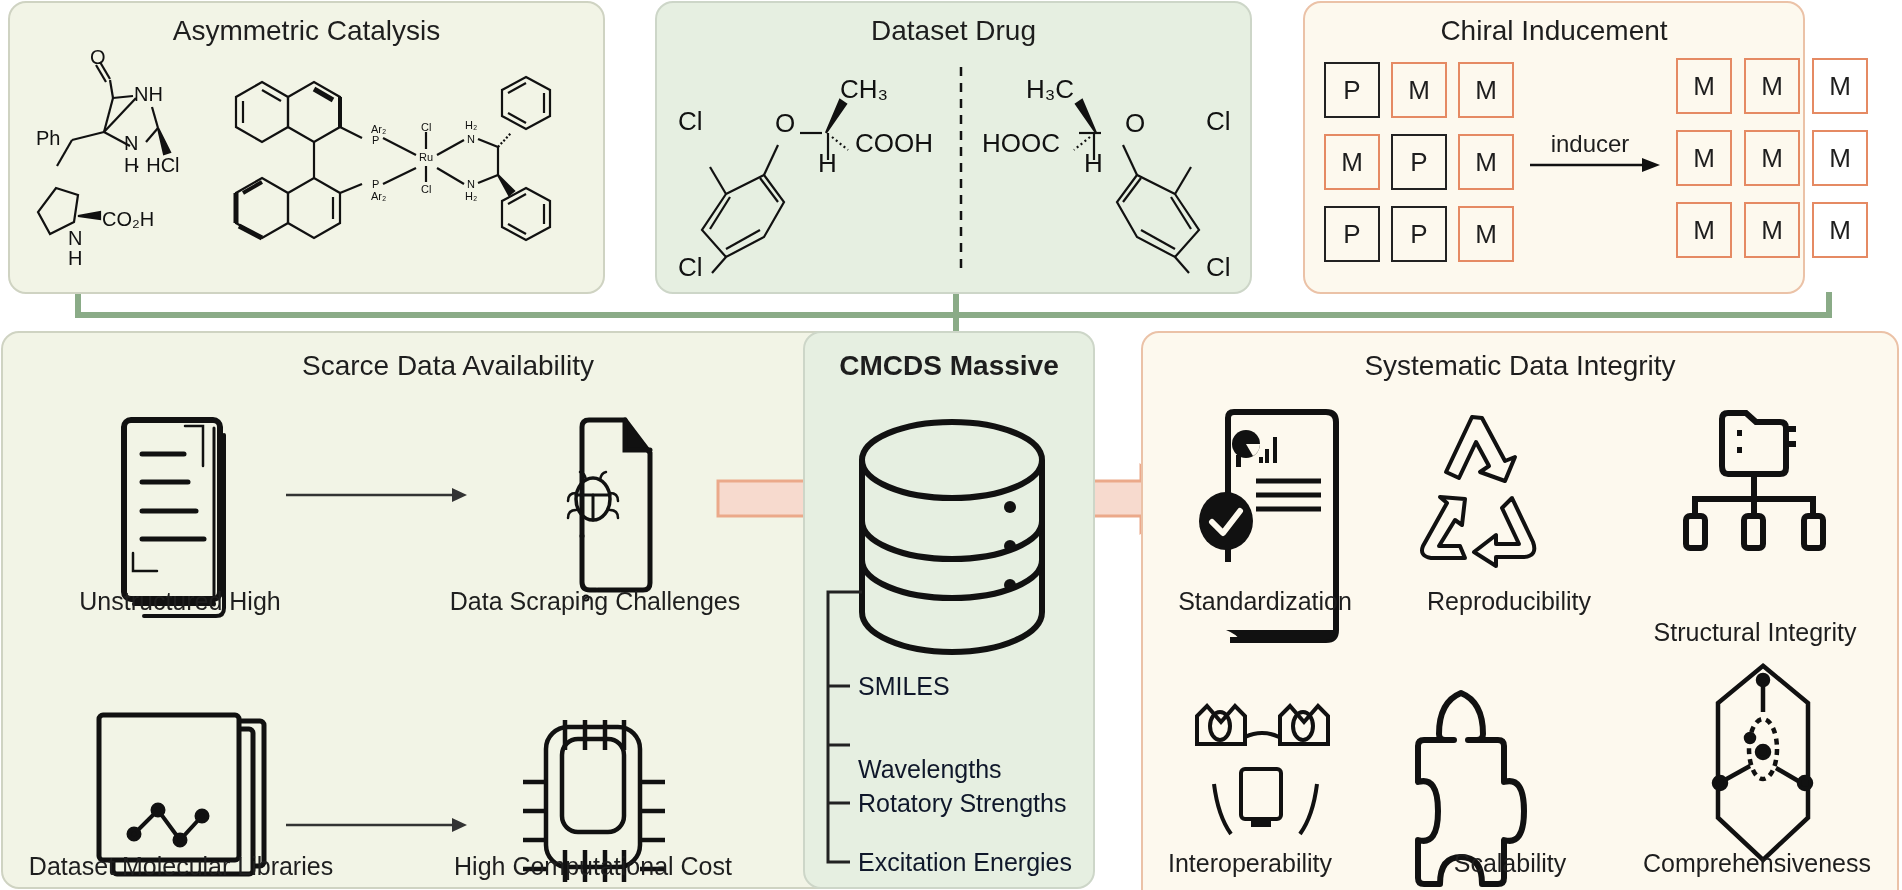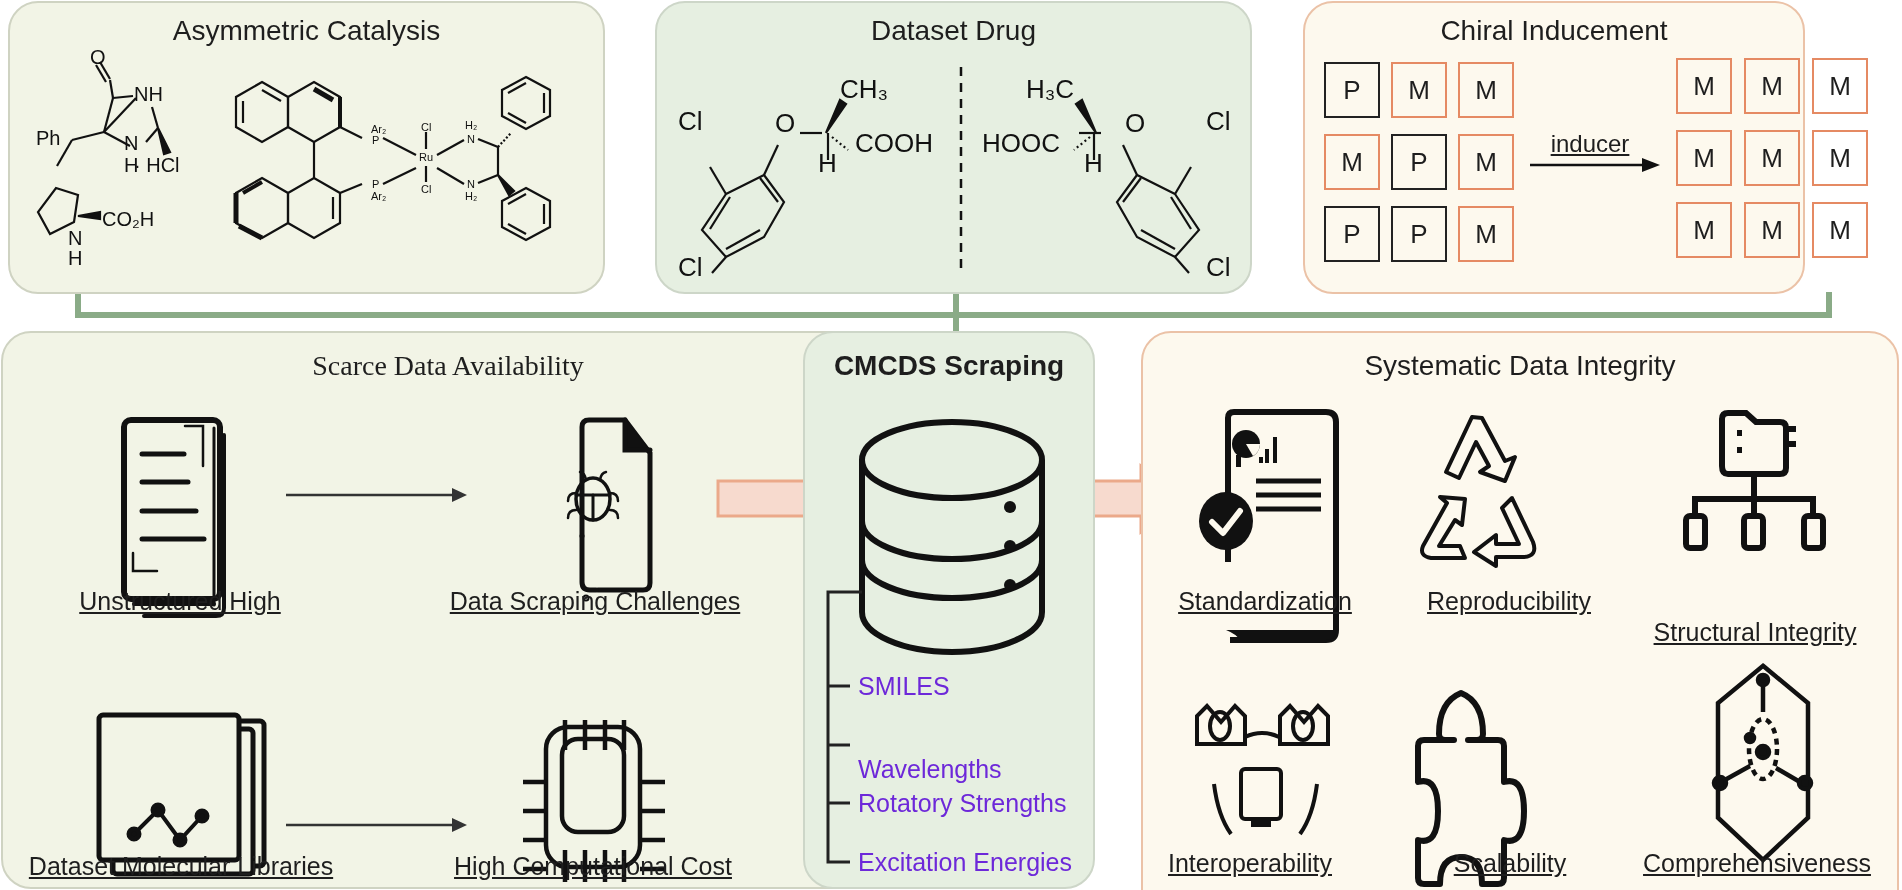--- a/index.html
+++ b/index.html
@@ -1,25 +1,25 @@
 <!DOCTYPE html>
 <html><head>
 <meta charset="utf-8">
 <style>
   html,body{margin:0;padding:0;background:#ffffff;}
   body{width:1902px;height:890px;position:relative;overflow:hidden;font-family:"Liberation Sans",sans-serif;color:#1e1e1e;}
-  .panel{position:absolute;box-sizing:border-box;border-radius:30px;border:2px solid;}
+  .panel{position:absolute;box-sizing:border-box;border-radius:18px;border:2px solid;}
   .p-green-light{background:#f2f4e6;border-color:#cfd3c2;}
   .p-green{background:#e6efe1;border-color:#cdd6c8;}
   .p-peach{background:#fdf9ee;border-color:#ebc2a7;}
   .title{position:absolute;left:0;right:0;text-align:center;font-size:28px;color:#1e1e1e;}
   .title.bold{font-weight:bold;}
-  .lbl{position:absolute;font-size:25px;white-space:nowrap;transform:translateX(-50%);color:#1e1e1e;text-decoration:underline;}
+  .lbl{position:absolute;font-size:25px;white-space:nowrap;transform:translateX(-50%);color:#1e1e1e;}
   .svgabs{position:absolute;left:0;top:0;overflow:visible;}
-  .tree-lbl{position:absolute;font-size:25px;white-space:nowrap;color:#6d28d9;}
+  .tree-lbl{position:absolute;font-size:25px;white-space:nowrap;color:#0f172a;}
   .box{position:absolute;width:56px;height:56px;box-sizing:border-box;border:2.5px solid;display:flex;align-items:center;justify-content:center;font-size:26px;}
   .box.p{border-color:#222;}
   .box.m{border-color:#e58a63;}
   .chem{font-family:"Liberation Sans",sans-serif;fill:#111;}
 </style>
 </head>
 <body>
 
 <svg class="svgabs" width="1902" height="890">
   <g stroke="#8aab87" stroke-width="6" fill="none">
@@ -190,21 +190,21 @@
     <div class="box m" style="left: 1676px; top: 202px;">M</div>
     <div class="box m" style="left: 1744px; top: 202px;">M</div>
     <div class="box m" style="left: 1812px; top: 202px;">M</div>
   </div>
 <div class="lbl" style="left:1590px;top:130px;font-size:24px;">inducer</div>
 <svg class="svgabs" width="1902" height="890">
   <line x1="1530" y1="165" x2="1645" y2="165" stroke="#111" stroke-width="2.5"></line>
   <polygon points="1660,165 1642,158 1642,172" fill="#111"></polygon>
 </svg>
 
-<div class="panel p-green-light" style="left:1px;top:331px;width:894px;height:558px;font-family:Liberation Serif, serif;">
+<div class="panel p-green-light" style="left:1px;top:331px;width:894px;height:558px;">
   <div class="title" style="top:17px;">Scarce Data Availability</div>
 </div>
 <svg class="svgabs" width="1902" height="890">
 
   <g stroke="#111" fill="none" stroke-linecap="round">
     <rect x="124" y="420" width="96" height="179" rx="7" stroke-width="6"></rect>
     <path d="M185 426 h18 v40" stroke-width="2.5"></path>
     <path d="M133 553 v18 h24" stroke-width="2.5"></path>
     <line x1="214" y1="428" x2="214" y2="605" stroke-width="3"></line>
     <path d="M134 604 h80" stroke-width="4"></path>
@@ -269,21 +269,21 @@
 <div class="lbl" style="left:595px;top:587px;">Data Scraping Challenges</div>
 <div class="lbl" style="left:181px;top:852px;">Dataset Molecular Libraries</div>
 <div class="lbl" style="left:593px;top:852px;">High Computational Cost</div>
 
 <svg class="svgabs" width="1902" height="890">
   <polygon points="718,481 807,481 807,466 846,499 807,532 807,516 718,516" fill="#f7dace" stroke="#eba98a" stroke-width="3"></polygon>
   <polygon points="1053,481 1141,481 1141,466 1183,499 1141,532 1141,516 1053,516" fill="#f7dace" stroke="#eba98a" stroke-width="3"></polygon>
 </svg>
 
 <div class="panel p-green" style="left:803px;top:331px;width:292px;height:558px;">
-  <div class="title bold" style="top:17px;">CMCDS Scraping</div>
+  <div class="title bold" style="top:17px;">CMCDS Massive</div>
 </div>
 <svg class="svgabs" width="1902" height="890">
   <g stroke="#111" stroke-width="6" fill="#e6efe1">
     <path d="M862 460 V612 a90 40 0 0 0 180 0 V460"></path>
     <ellipse cx="952" cy="460" rx="90" ry="38"></ellipse>
     <path d="M862 521 a90 38 0 0 0 180 0" fill="none"></path>
     <path d="M862 560 a90 38 0 0 0 180 0" fill="none"></path>
     <circle cx="1010" cy="507" r="6" fill="#111" stroke="none"></circle>
     <circle cx="1010" cy="546" r="6" fill="#111" stroke="none"></circle>
     <circle cx="1010" cy="585" r="6" fill="#111" stroke="none"></circle>

